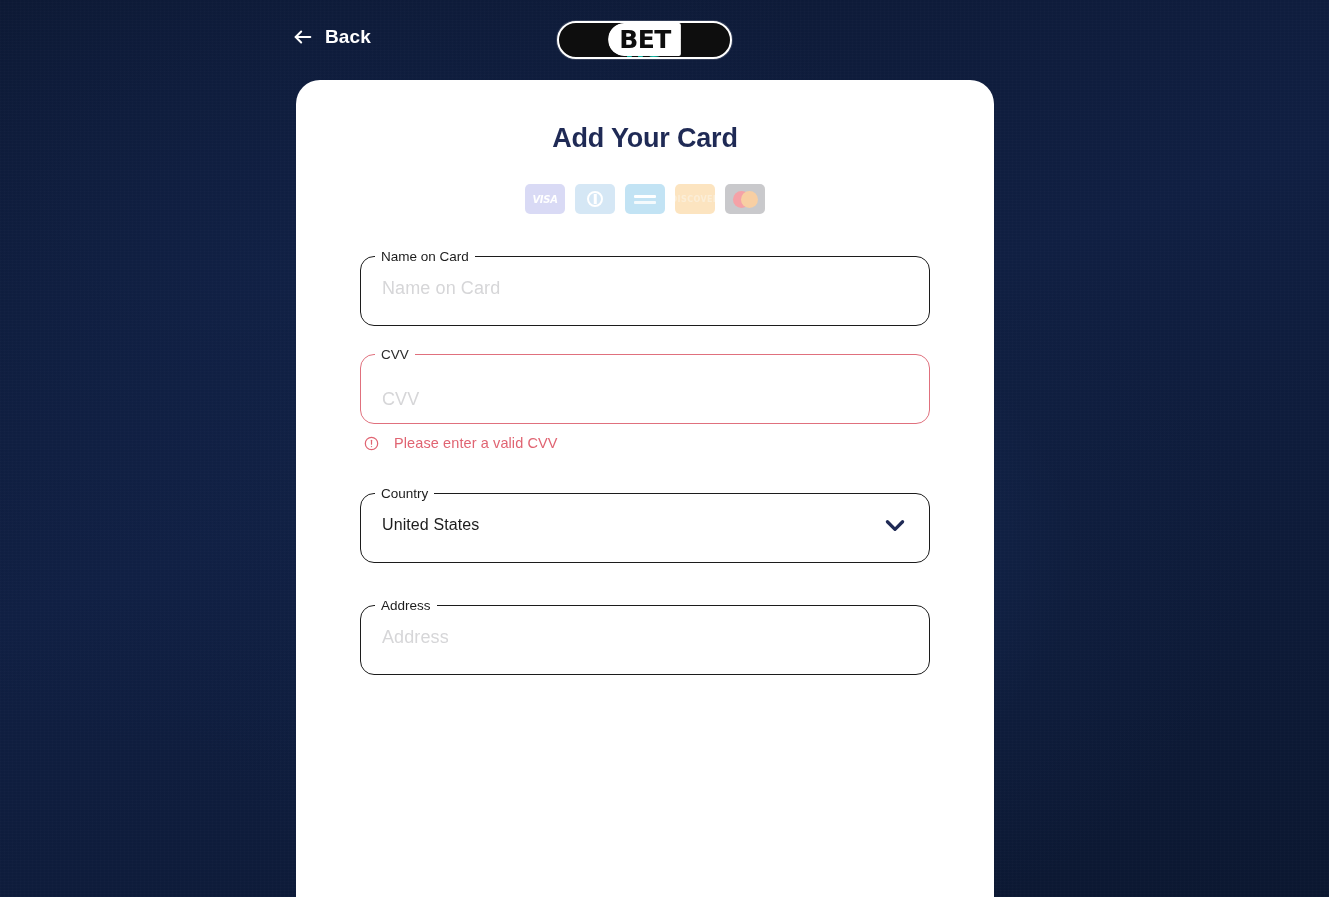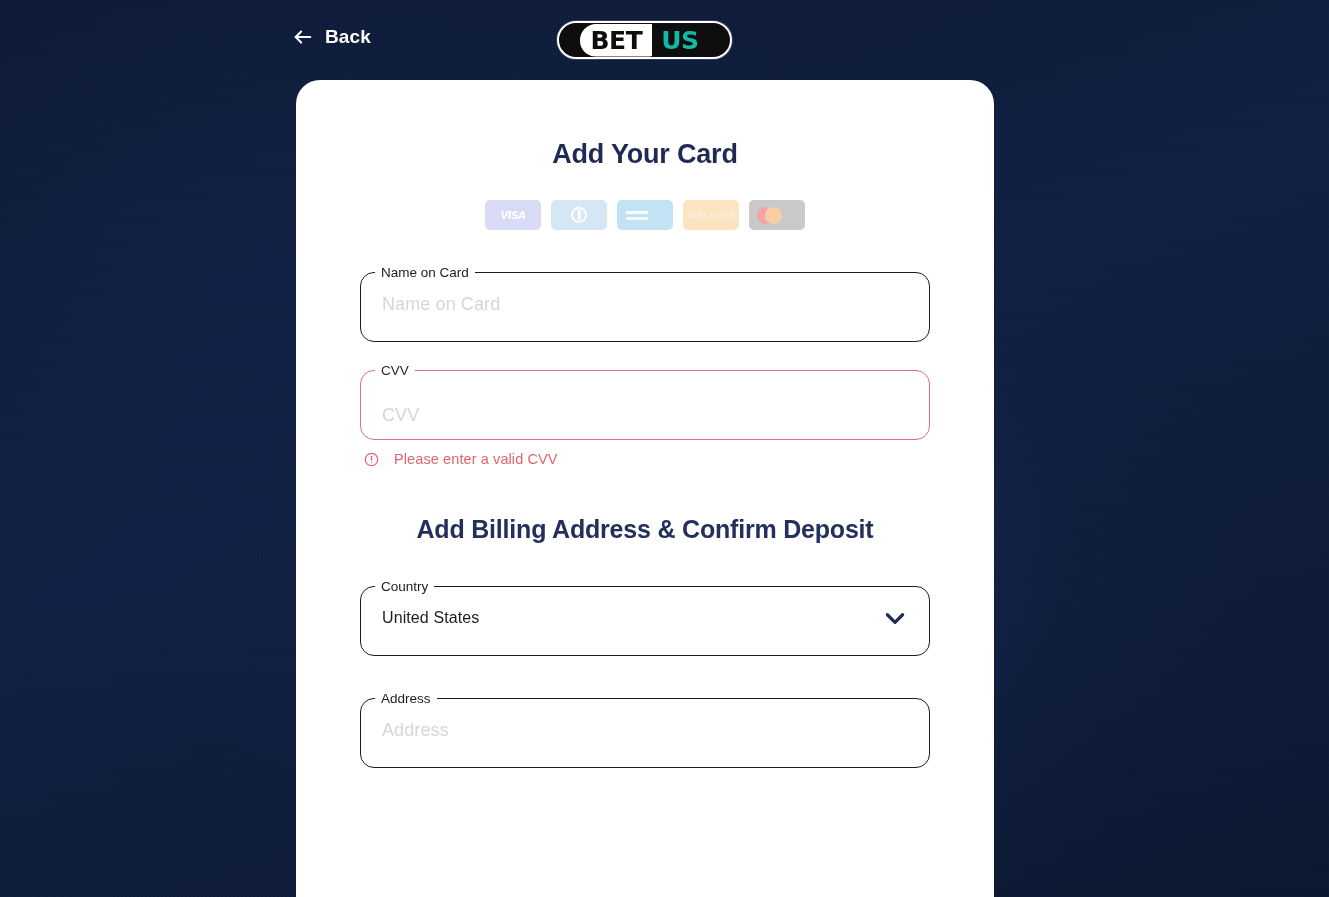--- a/index.html
+++ b/index.html
@@ -75,20 +75,21 @@
     display: flex;
     align-items: center;
     justify-content: center;
     box-shadow: 0 0 0 1px rgba(255,255,255,.15);
     overflow: hidden;
   }
   .logo-inner {
     display: flex;
     align-items: center;
     height: 100%;
+    flex-direction: column;
   }
   .logo-bet {
     position: relative;
     background: #ffffff;
     color: #0e0e0e;
     font-family: "DejaVu Sans", sans-serif;
     font-weight: 900;
     font-size: 25px;
     letter-spacing: -0.5px;
     line-height: 1;
@@ -121,21 +122,21 @@
     width: 698px;
     height: 817px;
     background: #ffffff;
     border-radius: 24px 24px 0 0;
     overflow: hidden;
     z-index: 4;
   }
   .card-scroll {
     position: absolute;
     inset: 0;
-    padding: 16px 0 20px 0;
+    padding: 0 0 20px 0;
   }
 
   
   .h1 {
     text-align: center;
     color: #1f2a55;
     font-size: 27px;
     font-weight: 700;
     letter-spacing: -0.2px;
     margin-top: 43px;
@@ -152,21 +153,21 @@
   
   .brands {
     display: flex;
     justify-content: center;
     align-items: center;
     gap: 10px;
     margin-top: 30px;
     opacity: .62;
   }
   .brand {
-    width: 56px; height: 30px;
+    width: 40px; height: 30px;
     border-radius: 5px;
     display: flex;
     align-items: center;
     justify-content: center;
     position: relative;
     overflow: hidden;
   }
   .brand-visa { background: #c3c5ef; }
   .brand-visa .txt {
     color: #ffffff;
@@ -377,21 +378,20 @@
                 <path d="M8 4.6v4.1" stroke-linecap="round"></path>
                 <circle cx="8" cy="11.3" r="0.75" fill="#e06472" stroke="none"></circle>
               </svg>
             </span>
             <span class="helper-text">Please enter a valid CVV</span>
           </div>
         </div>
 
       </div>
 
-      <h2 class="h2">Add Billing Address &amp; Confirm Deposit</h2>
 
       <div class="field">
         <fieldset class="fs">
           <legend>Country</legend>
         </fieldset>
         <div class="fs-body">
           <span class="val">United States</span>
         </div>
         <span>
           <svg class="chevron" viewBox="0 0 24 24" fill="none" stroke="#1f2a55" stroke-width="3" stroke-linecap="round" stroke-linejoin="round">

